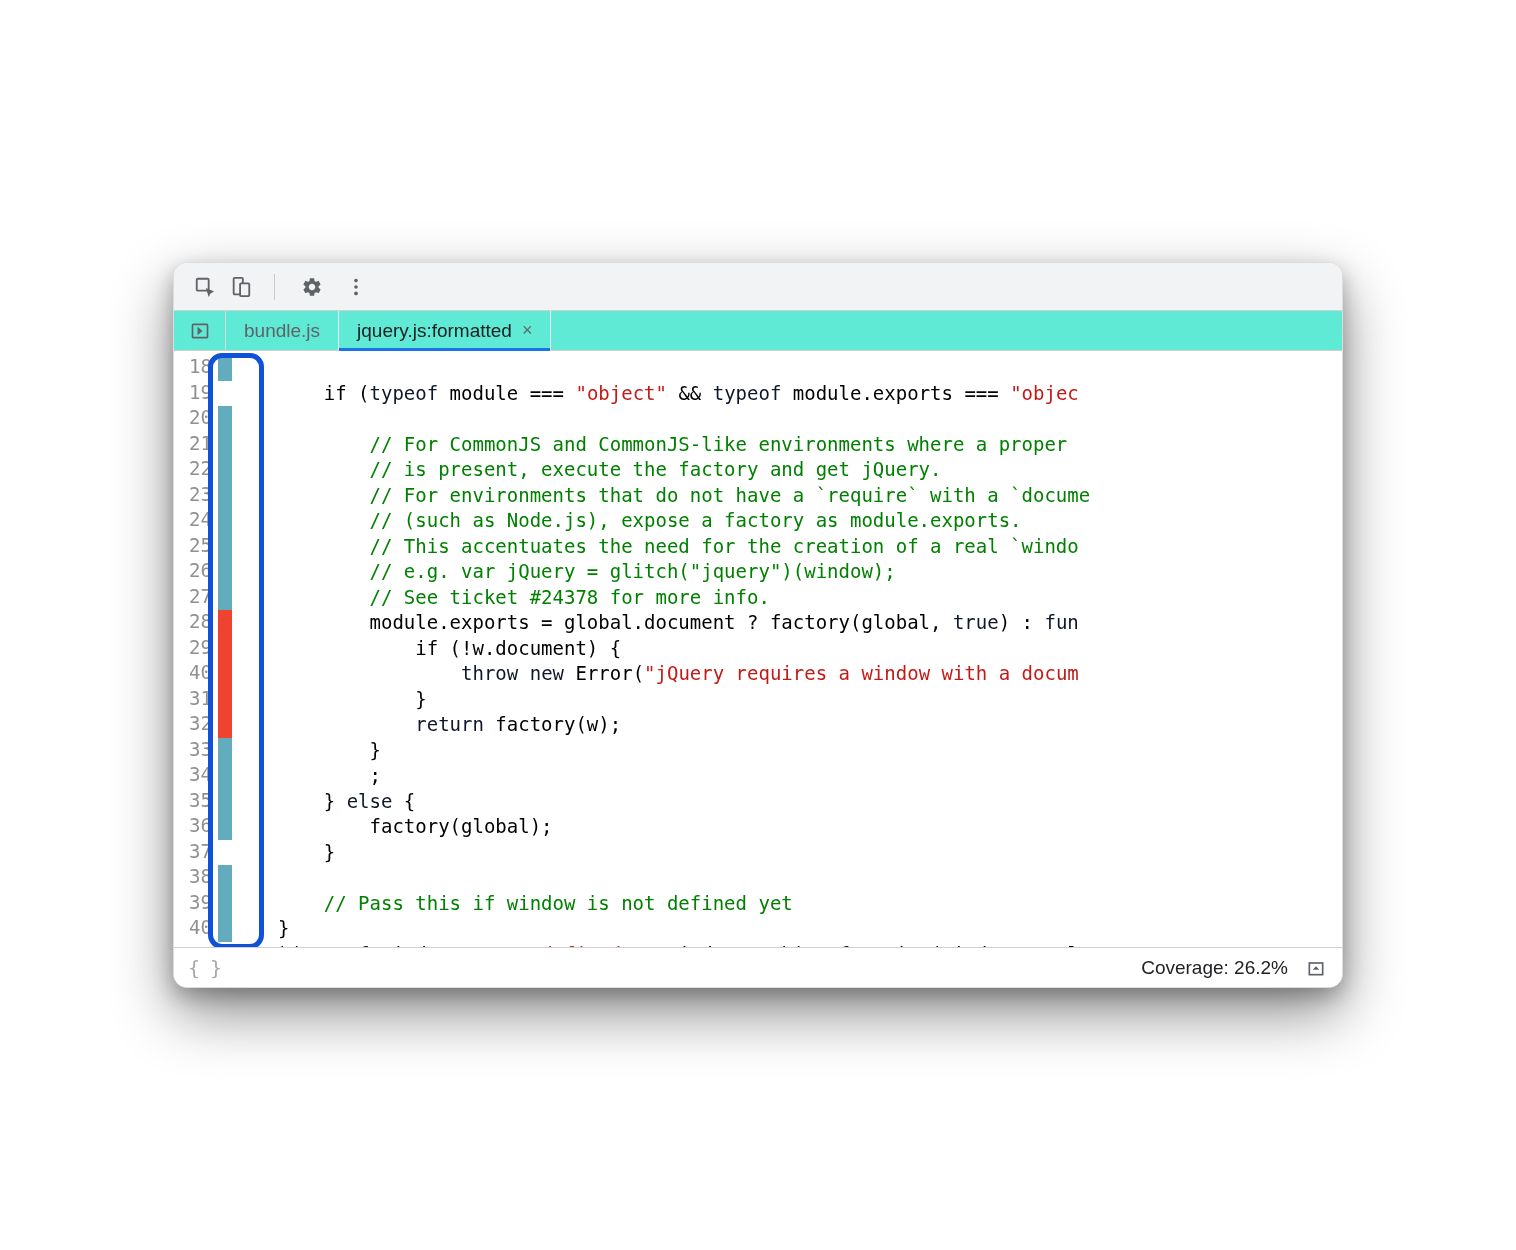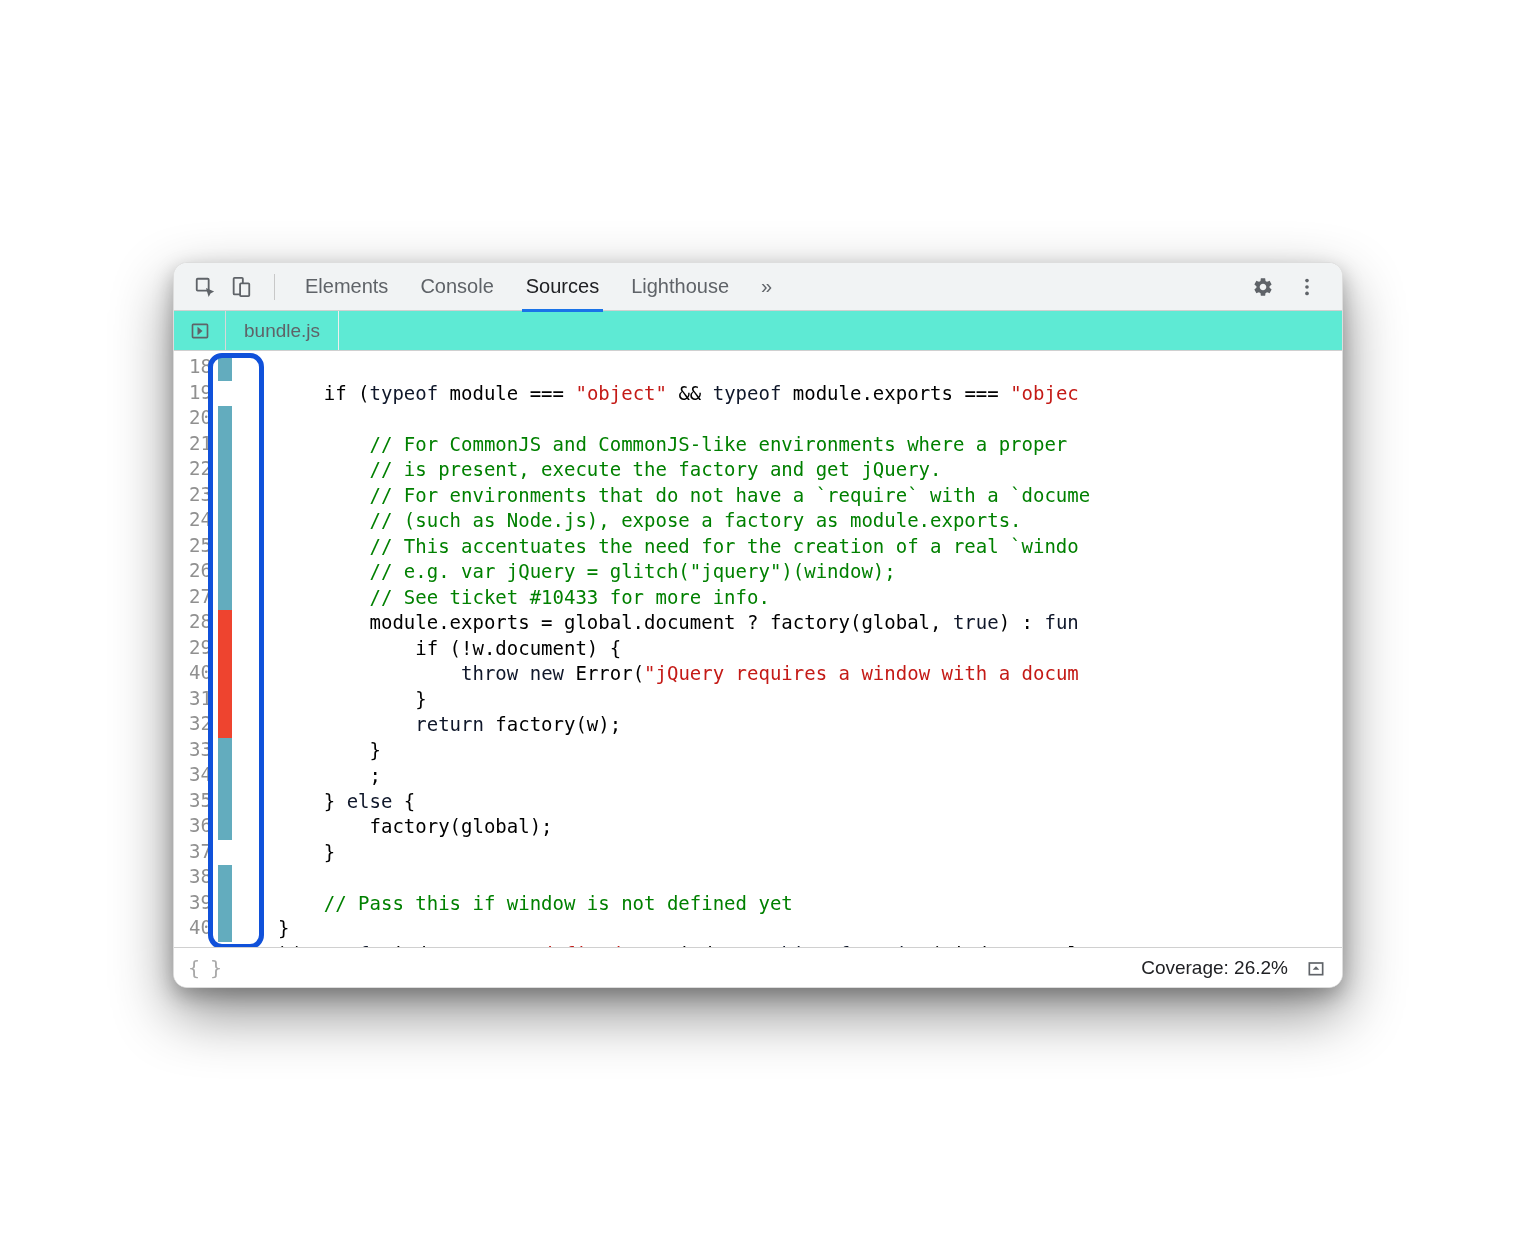--- a/index.html
+++ b/index.html
@@ -202,27 +202,20 @@
           </svg>
       </div>
       <div class="toolbar-icon">
         <svg width="22" height="22" viewBox="0 0 24 24" fill="none" stroke="currentColor" stroke-width="2">
             <rect x="4" y="2" width="10" height="18" rx="1"></rect>
             <rect x="11" y="8" width="10" height="14" rx="1" fill="#f1f3f4"></rect>
           </svg>
       </div>
     </div>
     <div class="divider"></div>
-    <div class="tabs">
-      <div class="tab">Elements</div>
-      <div class="tab">Console</div>
-      <div class="tab active">Sources</div>
-      <div class="tab">Lighthouse</div>
-      <div class="tab">»</div>
-    </div>
     <div class="toolbar-right">
       <div class="gear-icon">
         <svg width="22" height="22" viewBox="0 0 24 24" fill="currentColor">
             <path d="M19.14,12.94c0.04-0.3,0.06-0.61,0.06-0.94c0-0.32-0.02-0.64-0.07-0.94l2.03-1.58c0.18-0.14,0.23-0.41,0.12-0.61 l-1.92-3.32c-0.12-0.22-0.37-0.29-0.59-0.22l-2.39,0.96c-0.5-0.38-1.03-0.7-1.62-0.94L14.4,2.81c-0.04-0.24-0.24-0.41-0.48-0.41 h-3.84c-0.24,0-0.43,0.17-0.47,0.41L9.25,5.35C8.66,5.59,8.12,5.92,7.63,6.29L5.24,5.33c-0.22-0.08-0.47,0-0.59,0.22L2.74,8.87 C2.62,9.08,2.66,9.34,2.86,9.48l2.03,1.58C4.84,11.36,4.8,11.69,4.8,12s0.02,0.64,0.07,0.94l-2.03,1.58 c-0.18,0.14-0.23,0.41-0.12,0.61l1.92,3.32c0.12,0.22,0.37,0.29,0.59,0.22l2.39-0.96c0.5,0.38,1.03,0.7,1.62,0.94l0.36,2.54 c0.05,0.24,0.24,0.41,0.48,0.41h3.84c0.24,0,0.44-0.17,0.47-0.41l0.36-2.54c0.59-0.24,1.13-0.56,1.62-0.94l2.39,0.96 c0.22,0.08,0.47,0,0.59-0.22l1.92-3.32c0.12-0.22,0.07-0.47-0.12-0.61L19.14,12.94z M12,15.6c-1.98,0-3.6-1.62-3.6-3.6 s1.62-3.6,3.6-3.6s3.6,1.62,3.6,3.6S13.98,15.6,12,15.6z"></path>
           </svg>
       </div>
       <div class="menu-icon">
         <svg width="22" height="22" viewBox="0 0 24 24" fill="currentColor">
             <circle cx="12" cy="5" r="2"></circle>
             <circle cx="12" cy="12" r="2"></circle>
@@ -235,20 +228,24 @@
   <div class="filetabs">
     <div class="filetab-icon">
       <svg width="20" height="20" viewBox="0 0 24 24" fill="none" stroke="currentColor" stroke-width="2">
           <rect x="3" y="4" width="18" height="16" rx="1"></rect>
           <path d="M9 7 L15 12 L9 17 Z" fill="currentColor" stroke="none"></path>
         </svg>
     </div>
     <div class="filetab">
       <span>bundle.js</span>
     </div>
+    <div class="filetab active">
+      <span>jquery.js:formatted</span>
+      <span class="close">×</span>
+    </div>
   </div>
 
   <div class="editor-area">
     <div class="gutter" id="gutter">
       <div class="highlight-box" style="top:2px;left:34px;width:56px;height:596px;"></div>
     <div class="gutter-row">
           <div class="lineno">18</div>
           <div class="coverage-bar blue"></div>
           <div style="width: 22px;"></div>
         </div>
@@ -365,21 +362,21 @@
       </div>
     <div class="code">
 <span><span>    if (</span><span class="kw">typeof</span><span> module === </span><span class="str">"object"</span><span> &amp;&amp; </span><span class="kw">typeof</span><span> module.exports === </span><span class="str">"objec</span></span>
 <span> </span>
 <span class="cmt">        // For CommonJS and CommonJS-like environments where a proper </span>
 <span class="cmt">        // is present, execute the factory and get jQuery.</span>
 <span class="cmt">        // For environments that do not have a `require` with a `docume</span>
 <span class="cmt">        // (such as Node.js), expose a factory as module.exports.</span>
 <span class="cmt">        // This accentuates the need for the creation of a real `windo</span>
 <span class="cmt">        // e.g. var jQuery = glitch("jquery")(window);</span>
-<span class="cmt">        // See ticket #10433 for more info.</span>
+<span class="cmt">        // See ticket #24378 for more info.</span>
 <span><span>        module.exports = global.document ? factory(global, </span><span class="kw">true</span><span>) : </span><span class="kw">fun</span></span>
 <span>            if (!w.document) {</span>
 <span><span>                </span><span class="kw">throw</span><span> </span><span class="kw">new</span><span> Error(</span><span class="str">"jQuery requires a window with a docum</span></span>
 <span>            }</span>
 <span><span>            </span><span class="kw">return</span><span> factory(w);</span></span>
 <span>        }</span>
 <span>        ;</span>
 <span><span>    } </span><span class="kw">else</span><span> {</span></span>
 <span>        factory(global);</span>
 <span>    }</span>

